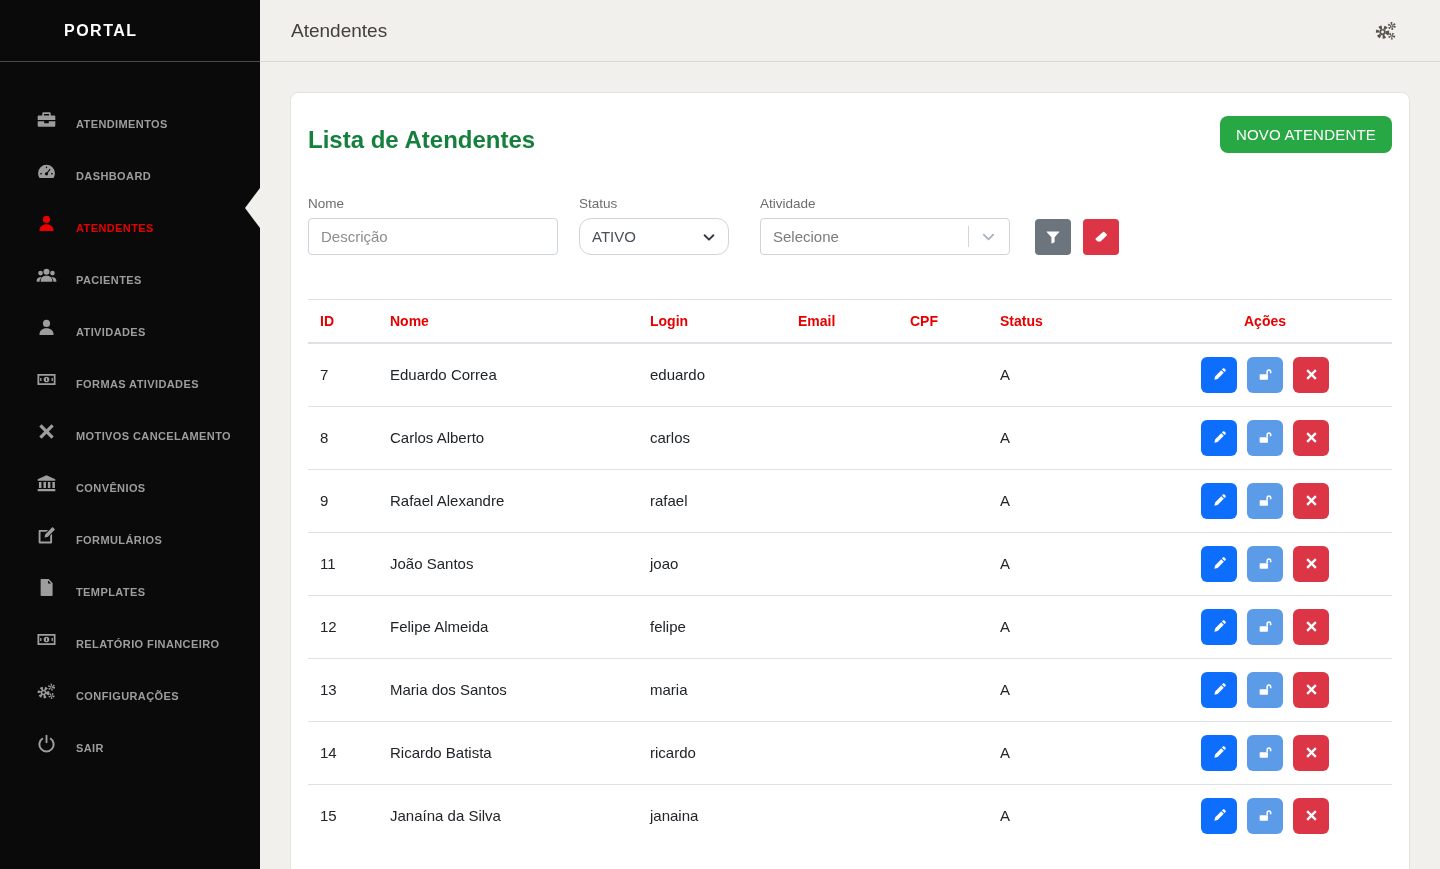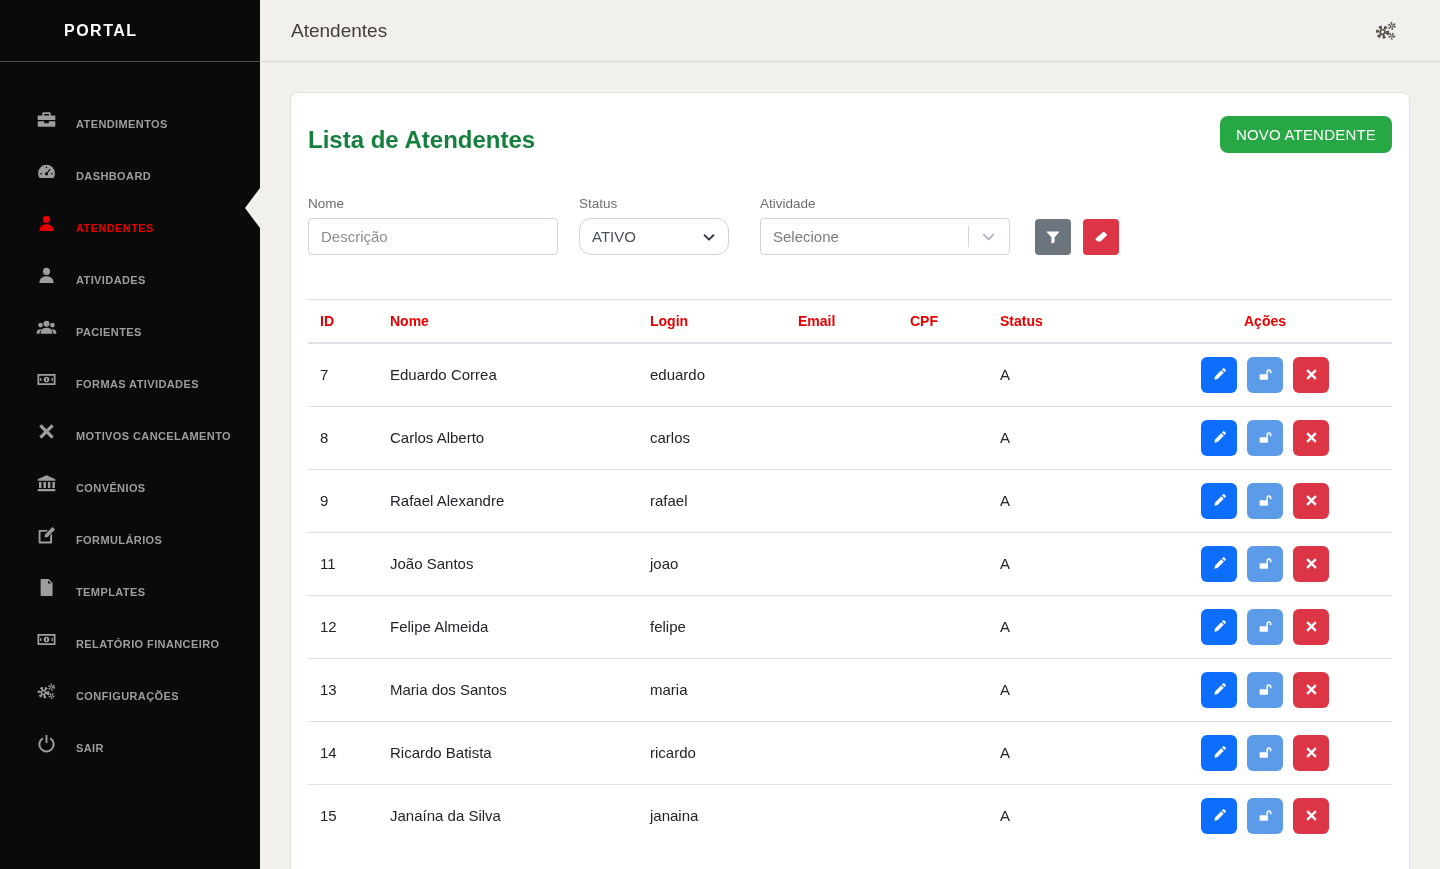--- a/index.html
+++ b/index.html
@@ -117,38 +117,38 @@
           <svg viewBox="0 0 20 20" fill="currentColor">
             <circle cx="10" cy="6.1" r="3.4"></circle>
             <path d="M10 10.7c3.9 0 6.7 2.3 6.7 5.7v.7H3.3v-.7c0-3.4 2.8-5.7 6.7-5.7z"></path>
           </svg>
         </span>
         <span class="nlabel">ATENDENTES</span>
       </div>
       <div class="nav-item">
         <span class="nico">
           <svg viewBox="0 0 20 20" fill="currentColor">
-            <circle cx="10" cy="6.1" r="3.4"></circle>
-            <path d="M10 10.7c3.9 0 6.7 2.3 6.7 5.7v.7H3.3v-.7c0-3.4 2.8-5.7 6.7-5.7z"></path>
-          </svg>
-        </span>
-        <span class="nlabel">ATIVIDADES</span>
-      </div>
-      <div class="nav-item">
-        <span class="nico">
-          <svg viewBox="0 0 20 20" fill="currentColor">
             <circle cx="10" cy="6.4" r="2.9"></circle>
             <circle cx="4.3" cy="7.7" r="2.2"></circle>
             <circle cx="15.7" cy="7.7" r="2.2"></circle>
             <path d="M10 10.2c3.2 0 5.5 1.9 5.5 4.6v1.1H4.5v-1.1c0-2.7 2.3-4.6 5.5-4.6z"></path>
             <path d="M3.4 15.9H.6v-.9c0-2 1.5-3.3 3.5-3.3.56 0 1.08.1 1.54.28-1.37 1-2.24 2.37-2.24 3.92z"></path>
             <path d="M16.6 15.9h2.8v-.9c0-2-1.5-3.3-3.5-3.3-.56 0-1.08.1-1.54.28 1.37 1 2.24 2.37 2.24 3.92z"></path>
           </svg>
         </span>
         <span class="nlabel">PACIENTES</span>
+      </div>
+      <div class="nav-item">
+        <span class="nico">
+          <svg viewBox="0 0 20 20" fill="currentColor">
+            <circle cx="10" cy="6.1" r="3.4"></circle>
+            <path d="M10 10.7c3.9 0 6.7 2.3 6.7 5.7v.7H3.3v-.7c0-3.4 2.8-5.7 6.7-5.7z"></path>
+          </svg>
+        </span>
+        <span class="nlabel">ATIVIDADES</span>
       </div>
       <div class="nav-item">
         <span class="nico">
           <svg viewBox="0 0 20 20" fill="currentColor">
             <path d="M1.4 4.8h17.2v10.4H1.4V4.8zm1.7 1.7v7h13.8v-7H3.1z"></path>
             <circle cx="10" cy="10" r="2.7"></circle>
             <path class="icon-cut" d="M9.55 8.7h1v2.7h-1z"></path>
             <rect x="3.9" y="8.6" width="1.3" height="2.8"></rect>
             <rect x="14.8" y="8.6" width="1.3" height="2.8"></rect>
           </svg>

